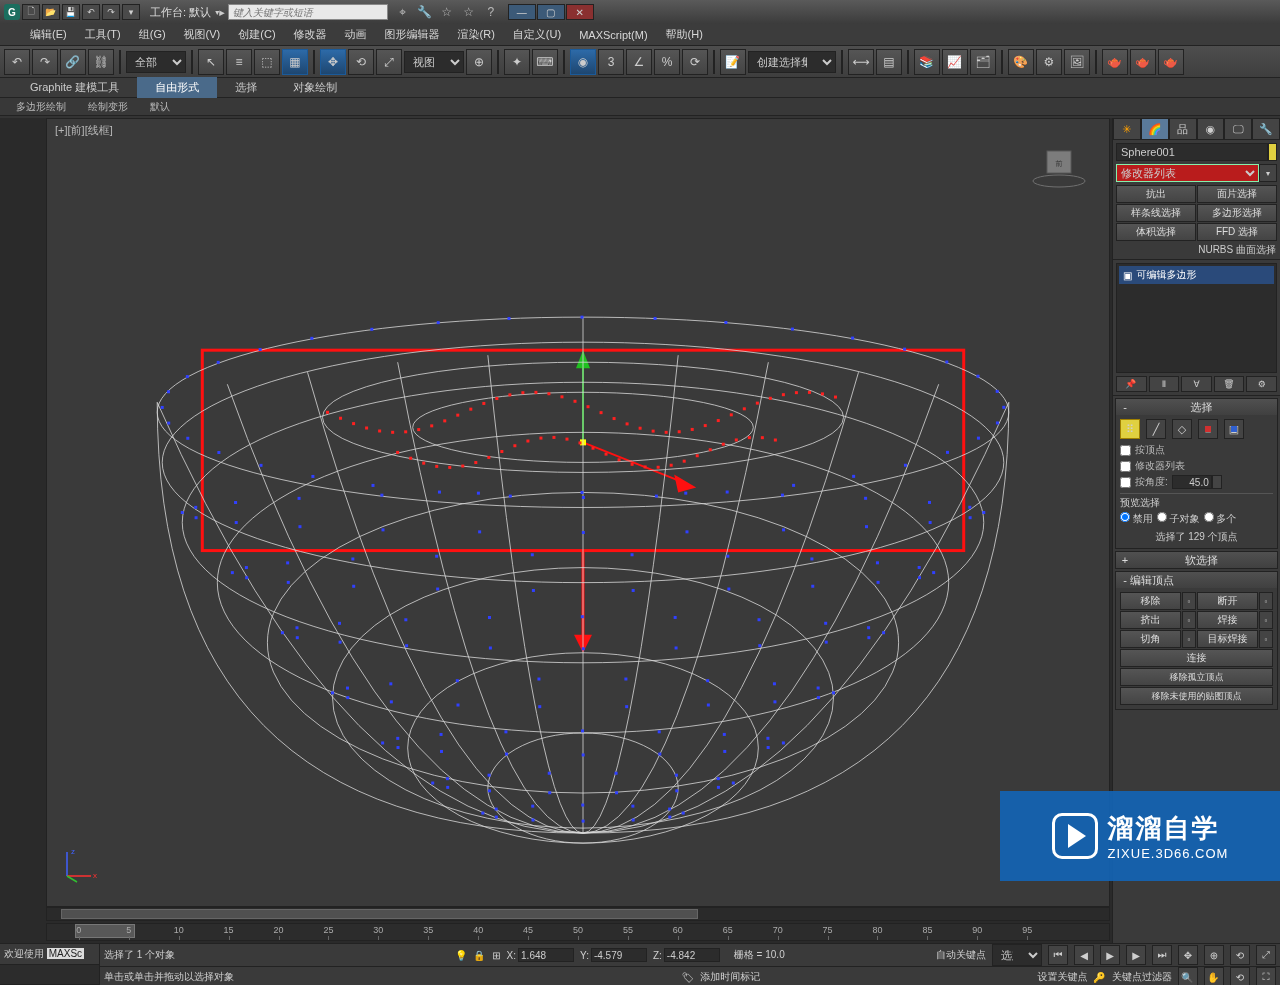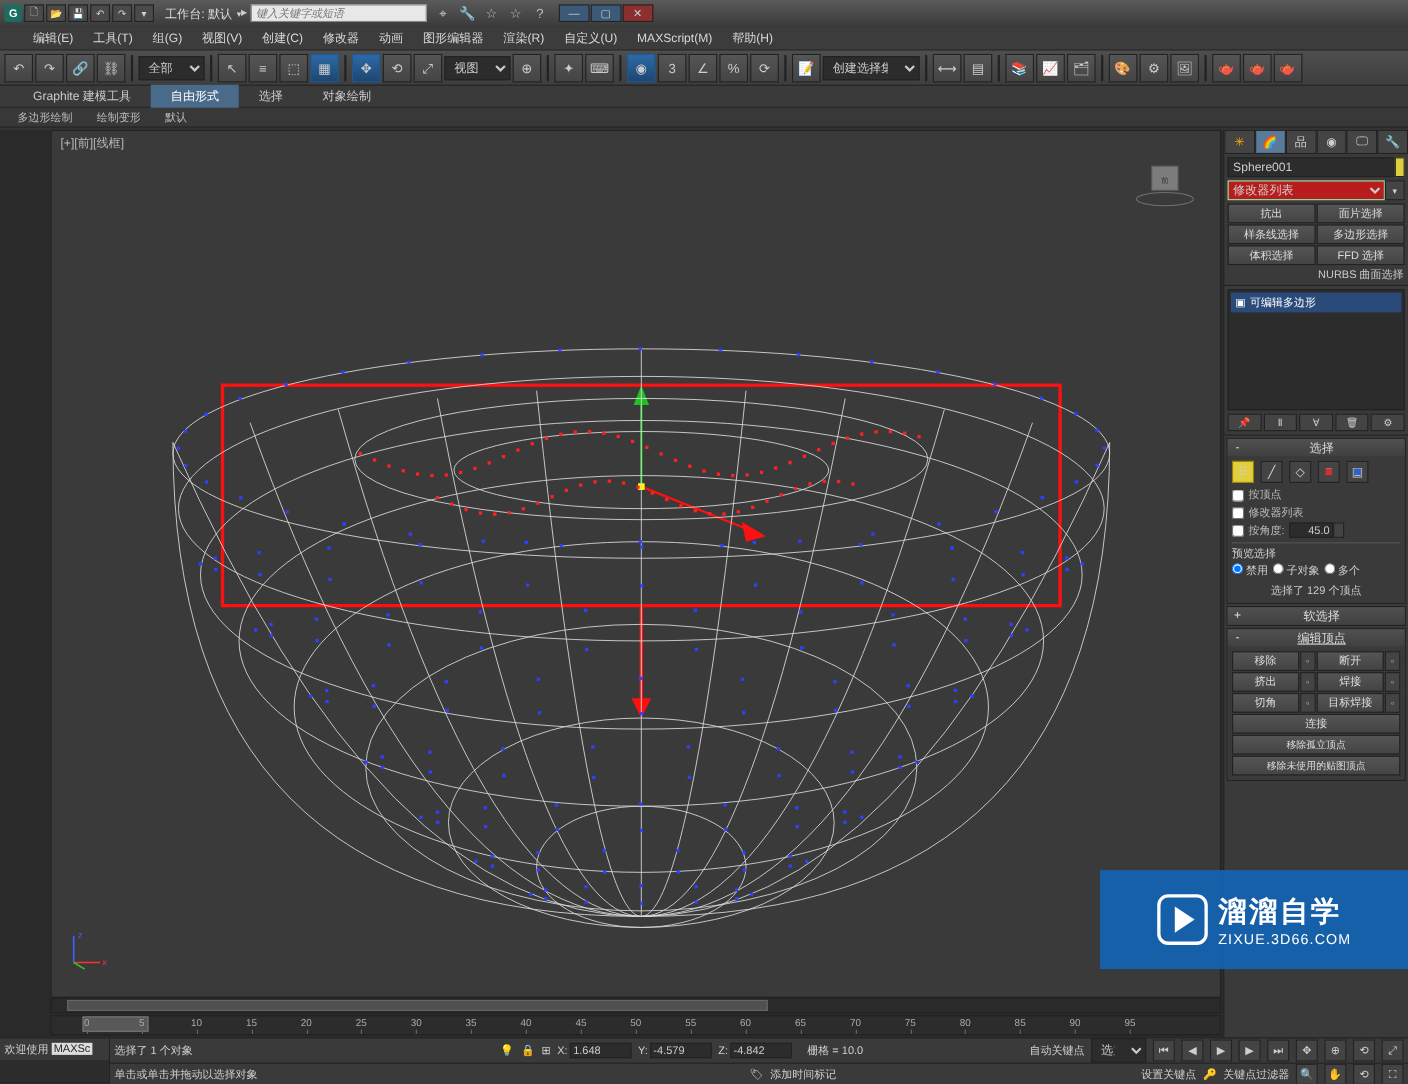--- a/index.html
+++ b/index.html
@@ -671,21 +671,21 @@
       <div class="rollout">
         <div class="ro-header">
           <span class="pm">+</span>
             <span style="flex:1;text-align:center;">软选择</span>
         </div>
       </div>
 
       <div class="rollout">
         <div class="ro-header">
           <span class="pm">-</span>
-            <span style="flex:1;text-align:center;text-decoration:underline;">编辑顶点</span>
+            <span style="flex:1;">编辑顶点</span>
         </div>
         <div class="ro-body">
           <div class="editgrid">
             <div class="panelbtn">移除</div>
               <div class="opt">▫</div>
             <div class="panelbtn">断开</div>
               <div class="opt">▫</div>
           </div>
           <div class="editgrid">
             <div class="panelbtn">挤出</div>

